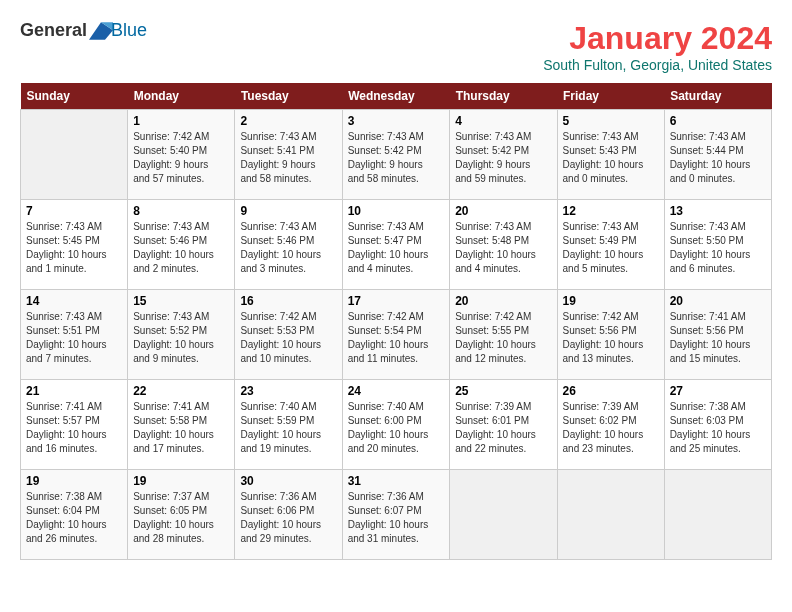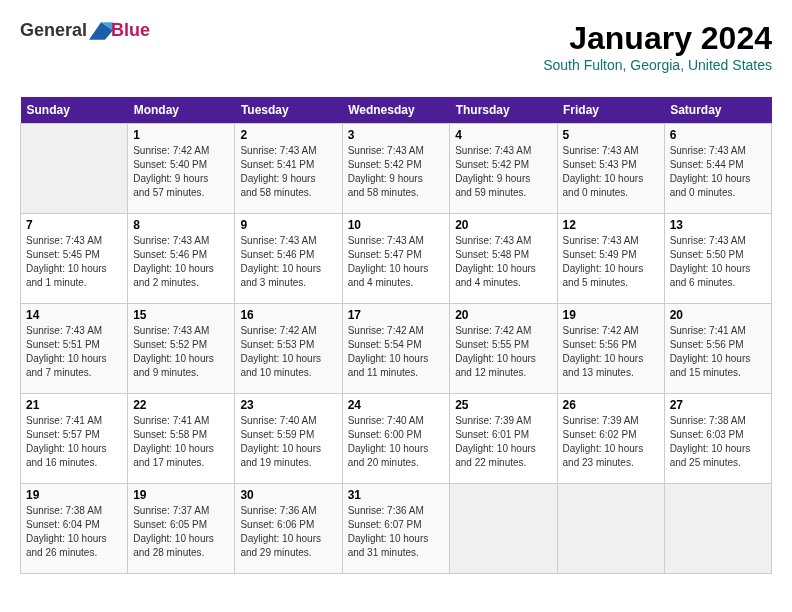--- a/index.html
+++ b/index.html
@@ -7,51 +7,51 @@
       font-family: Arial, sans-serif;
       background: #fff;
       width: 792px;
       min-height: 612px;
       padding: 20px;
     }
     .header-area {
       display: flex;
       justify-content: space-between;
       align-items: flex-start;
-      margin-bottom: 24px;
+      margin-bottom: 10px;
     }
     .logo {
       display: flex;
       align-items: center;
     }
     .logo-icon {
       width: 24px;
       height: 20px;
       margin-left: 2px;
       margin-right: 0;
     }
     .title-area {
       text-align: right;
     }
     .cal-title {
       font-size: 32px;
       font-weight: bold;
-      color: #000000;
+      color: #ef4444;
     }
     .cal-subtitle {
       font-size: 14px;
       color: #0f766e;
     }
     table {
       width: 100%;
       border-collapse: collapse;
       font-size: 11px;
     }
     thead tr th {
-      background-color: #4c1d95;
+      background-color: #7f1d1d;
       color: #fff;
       text-align: left;
       padding: 6px 6px;
       font-size: 12px;
       font-weight: bold;
     }
     tbody tr td {
       border: 1px solid #ccc;
       vertical-align: top;
       padding: 4px 5px;
@@ -86,21 +86,21 @@
 <div class="header-area">
   <div class="logo">
     <div style="display:flex;align-items:center;">
       <span style="font-size:18px;font-weight:bold;color:#333;">General</span>
       <svg class="logo-icon" viewBox="0 0 30 22" xmlns="http://www.w3.org/2000/svg">
         <polygon points="0,22 15,0 30,10 20,22" fill="#1a5fa8"></polygon>
         <polygon points="15,0 30,10 30,0" fill="#4a9fd4"></polygon>
       </svg>
     </div>
     <div style="margin-left:-2px;">
-      <span style="font-size:18px;font-weight:bold;color:#be185d;">Blue</span>
+      <span style="font-size:18px;font-weight:normal;color:#0369a1;">Blue</span>
     </div>
   </div>
   <div class="title-area">
     <div class="cal-title">January 2024</div>
     <div class="cal-subtitle">South Fulton, Georgia, United States</div>
   </div>
 </div>
 
 <table>
   <thead>

